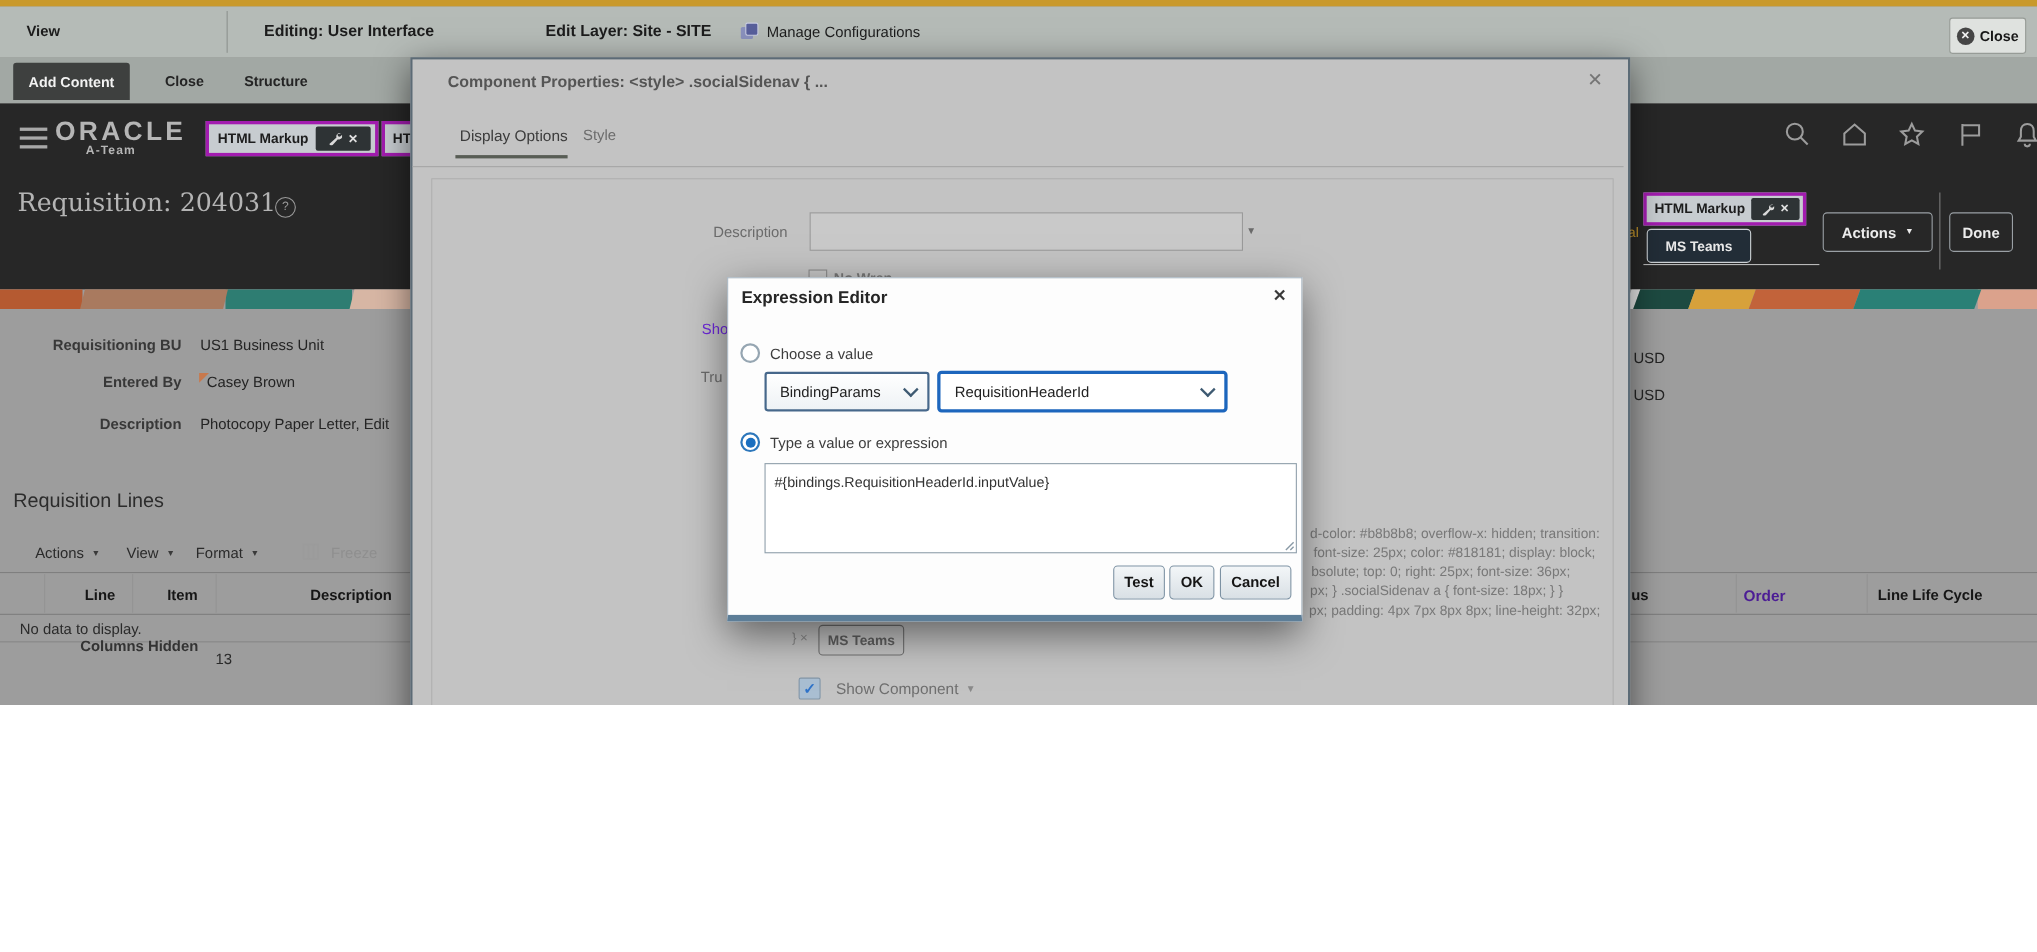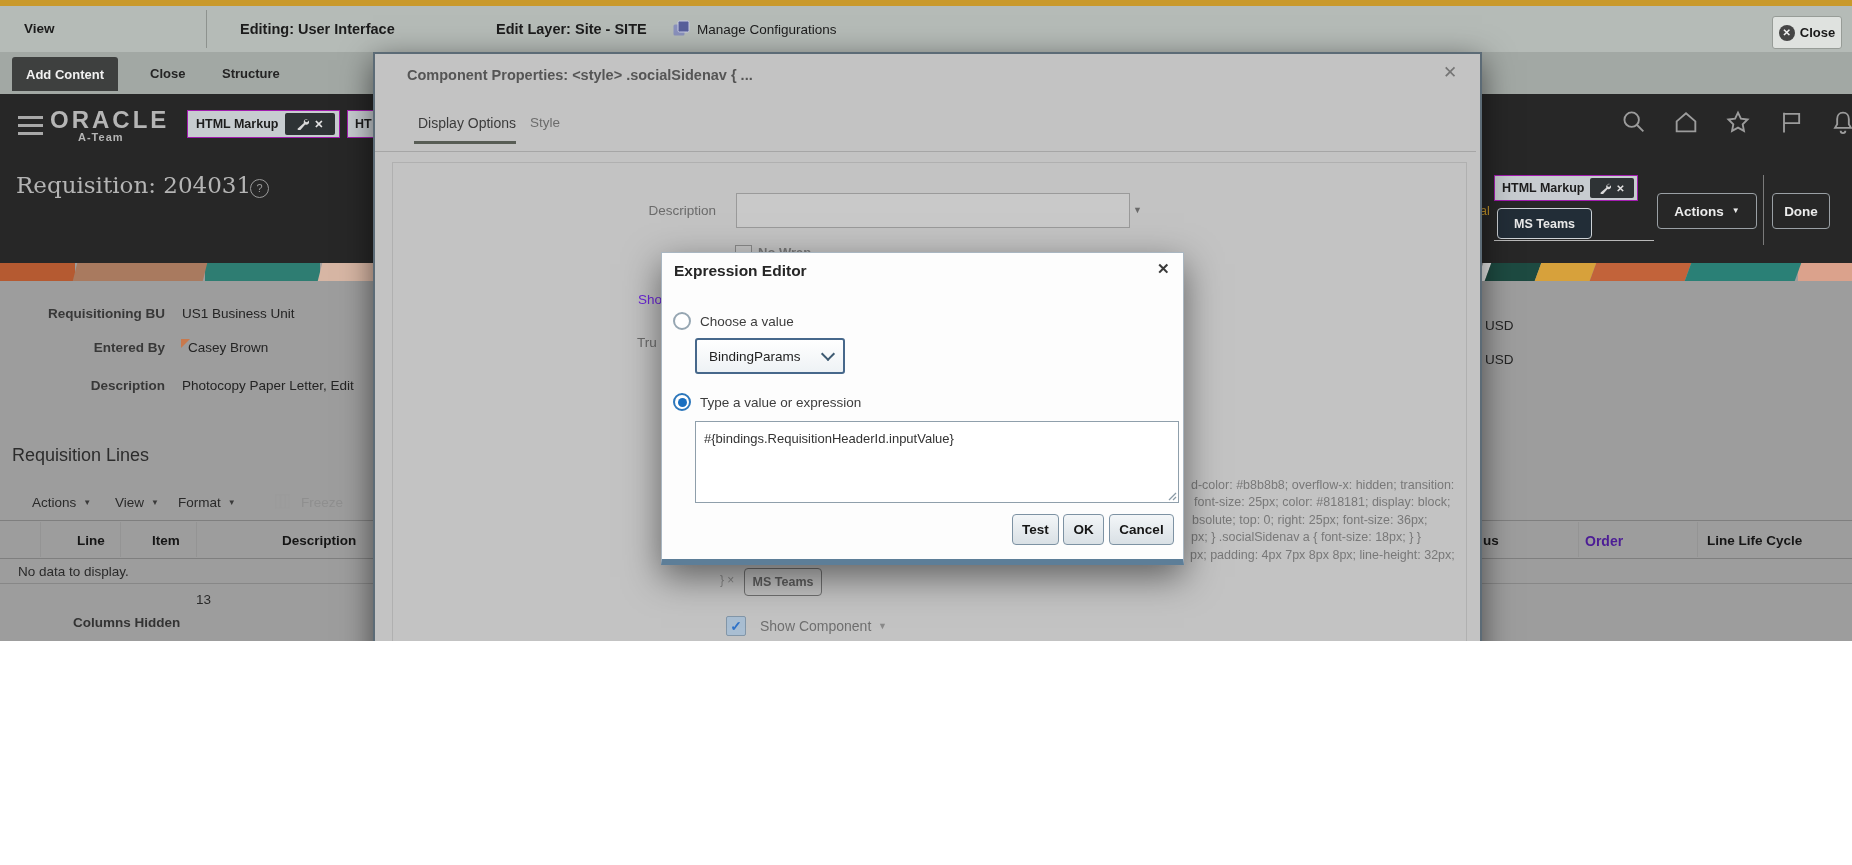--- a/index.html
+++ b/index.html
@@ -3,21 +3,21 @@
 <meta charset="utf-8">
 <style>
   html,body{margin:0;padding:0;}
   #screen{position:relative;width:1852px;height:641px;overflow:hidden;background:#9d9d9d;
           font-family:"Liberation Sans",sans-serif;-webkit-font-smoothing:antialiased;}
   .abs{position:absolute;}
   .b{font-weight:bold;}
   .t13{font-size:13.5px;color:#1c1c1c;}
   .caret{font-size:8px;line-height:1;color:#3a3a3a;}
   .chev{width:8px;height:8px;border-right:2px solid #3e5a72;border-bottom:2px solid #3e5a72;transform:rotate(45deg);}
-  .chip{background:#c7ccd0;border:1px solid #a21caf;display:flex;align-items:center;}
+  .chip{background:#c7ccd0;border:3px solid #a21caf;display:flex;align-items:center;}
   .toolchip{background:#2e3335;display:flex;align-items:center;justify-content:center;gap:5px;border-radius:2px;}
   .darkbtn{border:1px solid #9aa0a5;border-radius:4px;color:#ececec;font-weight:bold;font-size:13.5px;
            display:flex;align-items:center;justify-content:center;gap:8px;background:transparent;}
   .graybtn{background:linear-gradient(#d4d4d4,#c1c1c1);border:1px solid #959ea4;border-radius:3px;
            color:#3e3e3e;font-weight:bold;font-size:13.5px;display:flex;align-items:center;justify-content:center;}
   .whitebtn{background:linear-gradient(#f3f6f8,#d9e0e5);border:1px solid #7d92a3;border-radius:4px;
            color:#151515;font-weight:bold;font-size:13.5px;display:flex;align-items:center;justify-content:center;}
   .csstxt{font-size:12.5px;color:#787878;white-space:nowrap;}
   .seg{height:100%;}
   svg{display:block;}
@@ -200,21 +200,21 @@
   <div class="abs b" style="left:1707px;top:533px;font-size:13.5px;color:#161616;">Line Life Cycle</div>
   <div class="abs" style="left:40px;top:522px;width:1px;height:35px;background:#8d8d8d;opacity:.6;"></div>
   <div class="abs" style="left:120px;top:522px;width:1px;height:35px;background:#8d8d8d;opacity:.6;"></div>
   <div class="abs" style="left:196px;top:522px;width:1px;height:35px;background:#8d8d8d;opacity:.6;"></div>
   <div class="abs" style="left:1578px;top:522px;width:1px;height:35px;background:#8d8d8d;opacity:.6;"></div>
   <div class="abs" style="left:1697px;top:522px;width:1px;height:35px;background:#8d8d8d;opacity:.6;"></div>
   <div class="abs" style="left:0;top:558px;width:1852px;height:1px;background:#7f7f7f;"></div>
 
   <div class="abs" style="left:18px;top:564px;font-size:13.5px;color:#2a2a2a;">No data to display.</div>
   <div class="abs" style="left:0;top:583px;width:1852px;height:1px;background:#878787;"></div>
-  <div class="abs b" style="left:73px;top:615px;font-size:13.5px;color:#333333;">Columns Hidden</div>
+  <div class="abs b" style="left:73px;top:580px;font-size:13.5px;color:#333333;">Columns Hidden</div>
   <div class="abs" style="left:196px;top:592px;font-size:13.5px;color:#2a2a2a;">13</div>
 
   <div class="abs" style="left:0;top:833px;width:1852px;height:32px;background:#20404a;"></div>
   <div class="abs" style="left:0;top:833px;width:26px;height:32px;background:#4e6b75;"></div>
   <div class="abs" style="left:592px;top:833px;width:110px;height:32px;background:#2a4a54;"></div>
 
   <div class="abs" style="left:373px;top:52px;width:1105px;height:706px;background:#c3c3c3;border:2px solid #5c6b76;box-shadow:0 8px 30px rgba(0,0,0,.55);z-index:20;">
     <div class="abs b" style="left:32px;top:13px;font-size:14.5px;color:#555555;">Component Properties: &lt;style&gt; .socialSidenav { ...</div>
     <div class="abs" style="left:1068px;top:8px;font-size:17px;color:#757575;">✕</div>
 
@@ -270,20 +270,24 @@
     <div class="abs b" style="left:12px;top:9px;font-size:15.5px;color:#262626;">Expression Editor</div>
     <div class="abs b" style="left:495px;top:7px;font-size:15px;color:#3a3a3a;">✕</div>
 
     <div class="abs" style="left:11px;top:59px;width:18px;height:18px;border:2px solid #96a6b2;border-radius:50%;background:#ffffff;box-sizing:border-box;"></div>
     <div class="abs" style="left:38px;top:61px;font-size:13.5px;color:#3d3d3d;">Choose a value</div>
 
     <div class="abs" style="left:33px;top:85px;width:150px;height:36px;border:2px solid #47688b;border-radius:3px;background:linear-gradient(#ffffff,#eef2f5);box-sizing:border-box;display:flex;align-items:center;justify-content:space-between;padding:0 10px 0 12px;">
       <span style="font-size:13.5px;color:#222222;">BindingParams</span>
       <span class="chev" style="margin-top:-4px;"></span>
     </div>
+    <div class="abs" style="left:190px;top:84px;width:264px;height:38px;border:3px solid #1d66bd;border-radius:4px;background:#ffffff;box-sizing:border-box;display:flex;align-items:center;justify-content:space-between;padding:0 10px 0 13px;">
+      <span style="font-size:13.5px;color:#222222;">RequisitionHeaderId</span>
+      <span class="chev" style="margin-top:-4px;"></span>
+    </div>
 
     <div class="abs" style="left:11px;top:140px;width:18px;height:18px;border:2px solid #2d77bb;border-radius:50%;background:#ffffff;box-sizing:border-box;">
       <span style="position:absolute;left:2.5px;top:2.5px;width:9px;height:9px;border-radius:50%;background:#1a6fc0;"></span>
     </div>
     <div class="abs" style="left:38px;top:142px;font-size:13.5px;color:#3d3d3d;">Type a value or expression</div>
 
     <textarea class="abs" spellcheck="false" style="left: 33px; top: 168px; width: 484px; height: 82px; border: 1px solid rgb(143, 159, 171); background: rgb(255, 255, 255); box-sizing: border-box; resize: none; font-family: &quot;Liberation Sans&quot;, sans-serif; font-size: 13px; color: rgb(51, 51, 51); padding: 9px 8px;">#{bindings.RequisitionHeaderId.inputValue}</textarea>
     <div class="abs" style="left:505px;top:238px;">
       <svg width="10" height="10" viewBox="0 0 10 10" stroke="#8a9aa6" stroke-width="1.3">
           <line x1="2" y1="9" x2="9" y2="2"></line>

